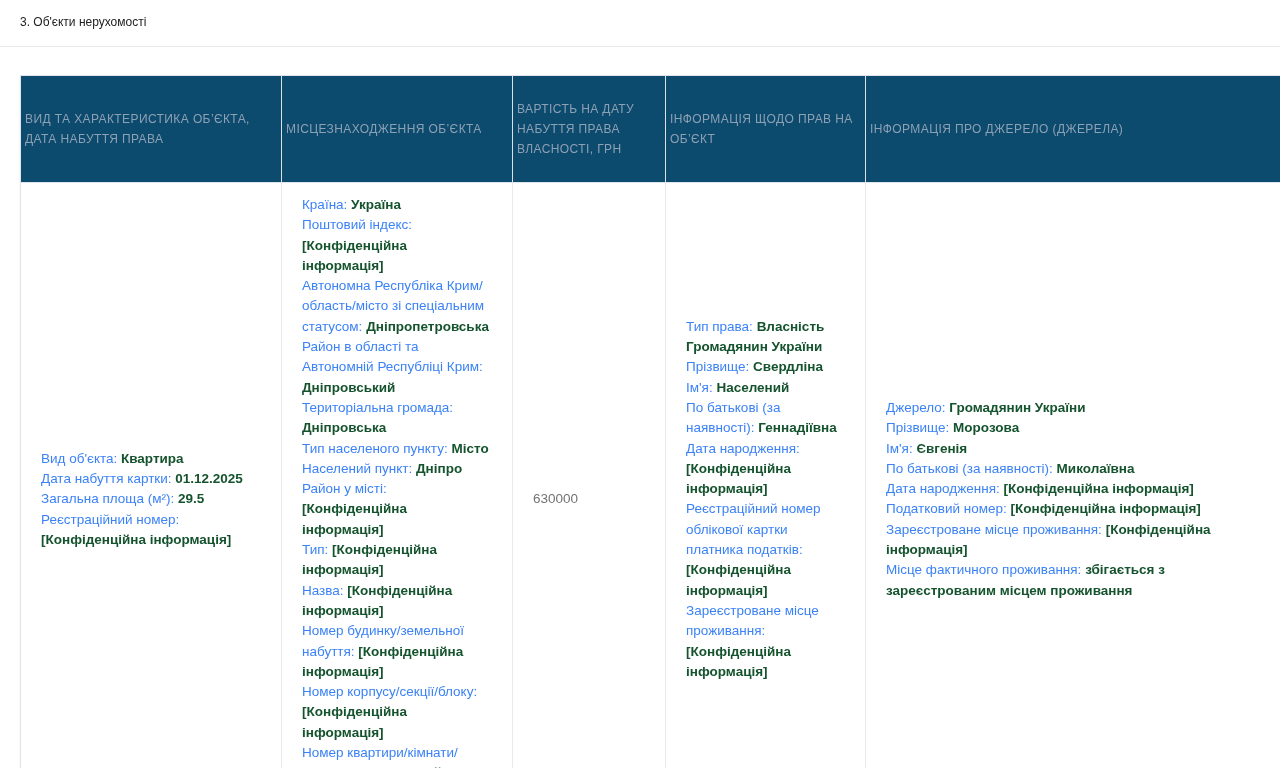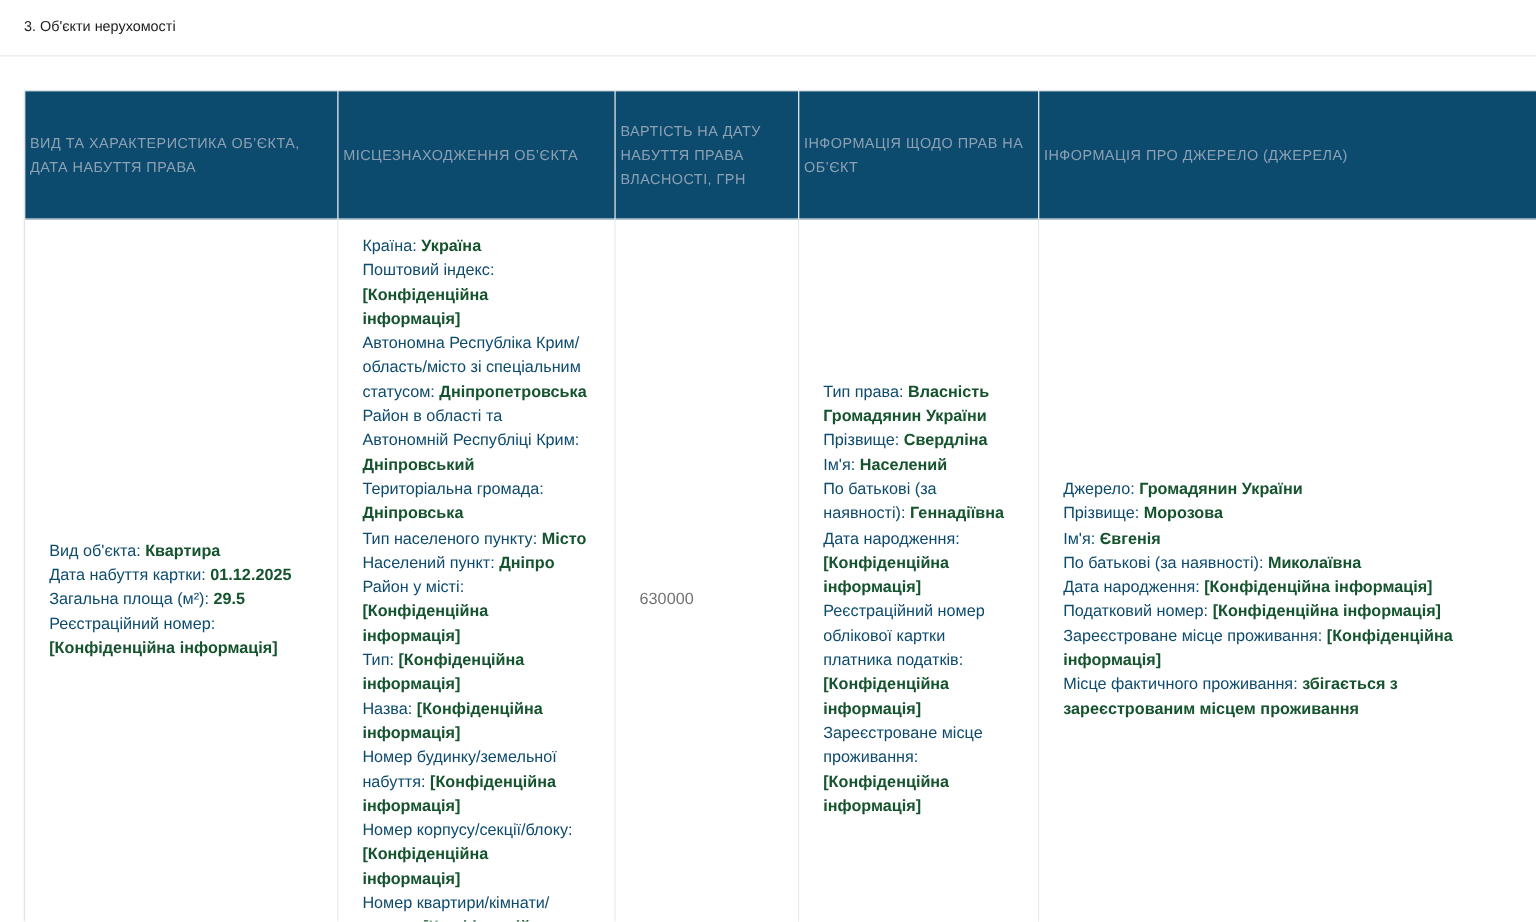--- a/index.html
+++ b/index.html
@@ -59,21 +59,21 @@
     padding: 12px 20px;
     font-size: 13.5px;
     line-height: 20.3px;
     border-bottom: 1px solid #dfe5ea;
     border-right: 1px solid #e6eaee;
     overflow-wrap: break-word;
   }
   td:first-child { border-left: 1px solid #dfe5ea; }
   td:last-child { border-right: none; }
   .field { display: block; }
-  .lbl { color: #0c4a6e; font-weight: 400; margin-top: 20px; }
+  .lbl { color: #3b82f6; font-weight: 400; margin-top: 20px; }
   .val { color: #14532d; font-weight: 600; }
   .price { color: #737373; font-weight: 400; }
 </style>
 </head>
 <body>
 
 <div class="page-header">
   <div class="section-title">3. Об'єкти нерухомості</div>
 </div>
 <hr class="top-divider">

